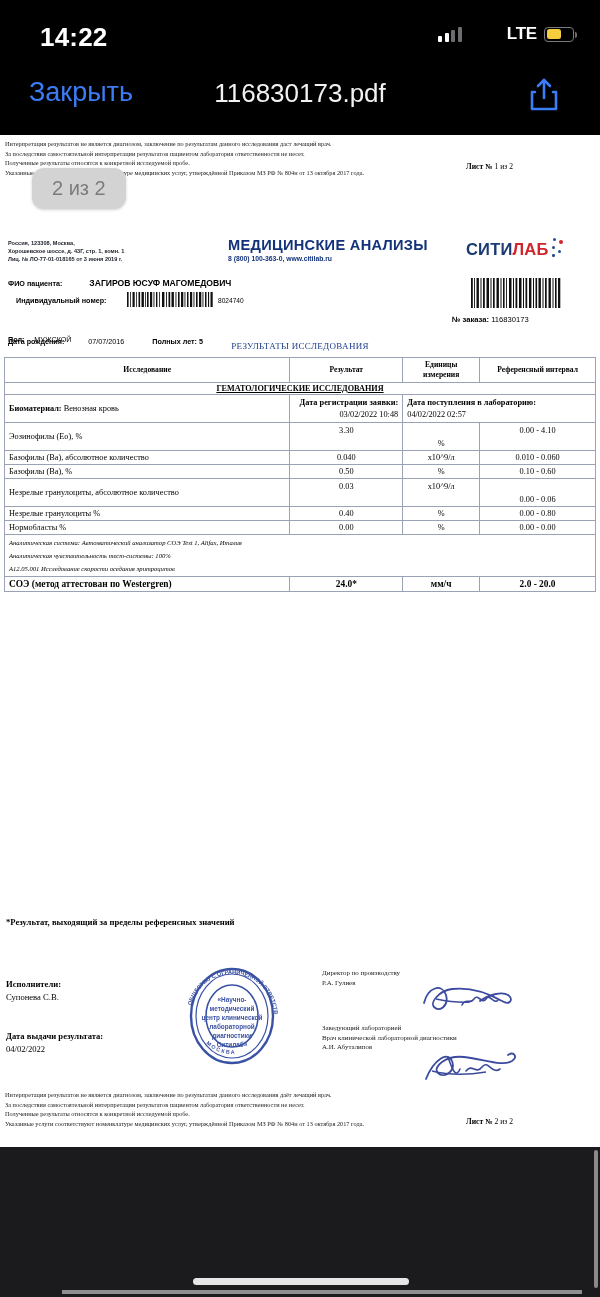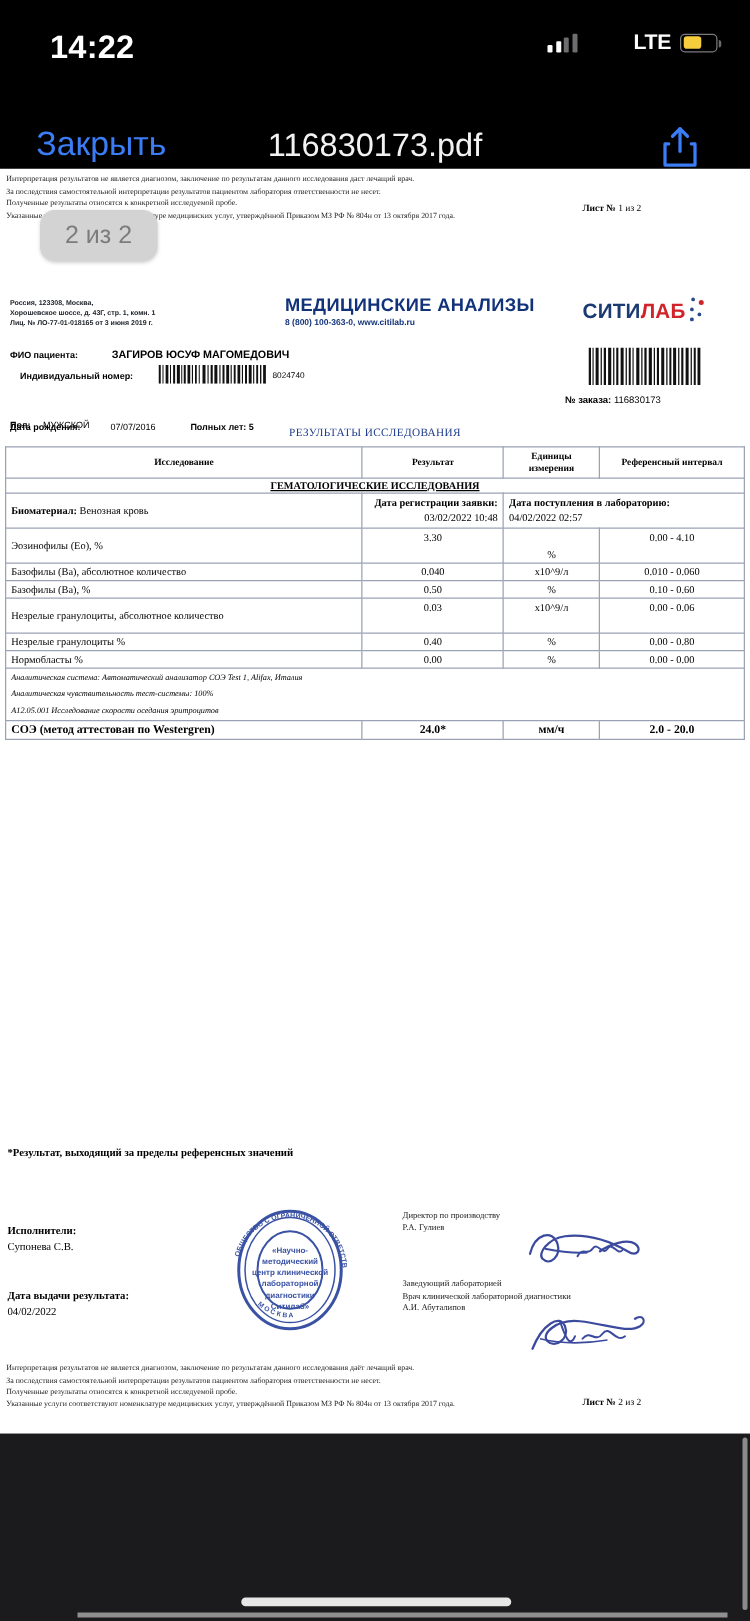--- a/index.html
+++ b/index.html
@@ -41,21 +41,21 @@
     position: absolute; left: 1.5px; top: 1.5px; bottom: 1.5px;
     width: 52%; background: #f6cd3c; border-radius: 2.5px;
   }
   .battery .tip {
     position: absolute; right: -4px; top: 4.5px;
     width: 2.4px; height: 6px; background: #6a6a6e; border-radius: 0 2px 2px 0;
   }
 
   
   .navbar {
-    position: absolute; top: 84px; left: 0; width: 592px; height: 67px;
+    position: absolute; top: 61px; left: 0; width: 592px; height: 67px;
     background: #000;
     text-decoration: underline;
   }
   .nav-close {
     position: absolute; left: 29px; top: 16px;
     color: #3b7df6; font-size: 27px;
   }
   .nav-title {
     position: absolute; left: 0; top: 17px; width: 600px;
     text-align: center; color: #f2f2f2; font-size: 26px;
@@ -434,21 +434,21 @@
         <tr>
           <td>Базофилы (Ва), %</td>
           <td class="c-res">0.50</td>
           <td class="c-unit">%</td>
           <td class="c-ref">0.10 - 0.60</td>
         </tr>
         <tr class="tall">
           <td style="width:200px">Незрелые гранулоциты, абсолютное количество</td>
           <td class="c-res" style="vertical-align:top;padding-top:3px">0.03</td>
           <td class="c-unit" style="vertical-align:top;padding-top:3px">x10^9/л</td>
-          <td class="c-ref" style="vertical-align:top;padding-top:3px">0.00 - 0.06</td>
+          <td class="c-ref" style="vertical-align:top;padding-top:16px">0.00 - 0.06</td>
         </tr>
         <tr>
           <td>Незрелые гранулоциты %</td>
           <td class="c-res">0.40</td>
           <td class="c-unit">%</td>
           <td class="c-ref">0.00 - 0.80</td>
         </tr>
         <tr>
           <td>Нормобласты %</td>
           <td class="c-res">0.00</td>

